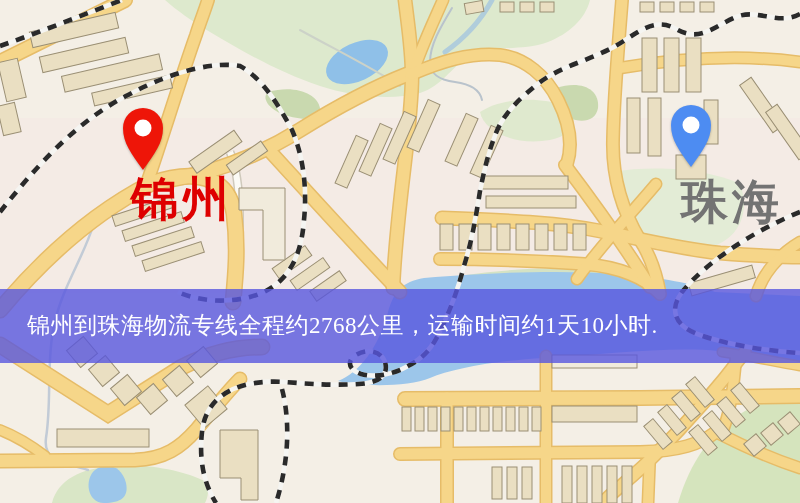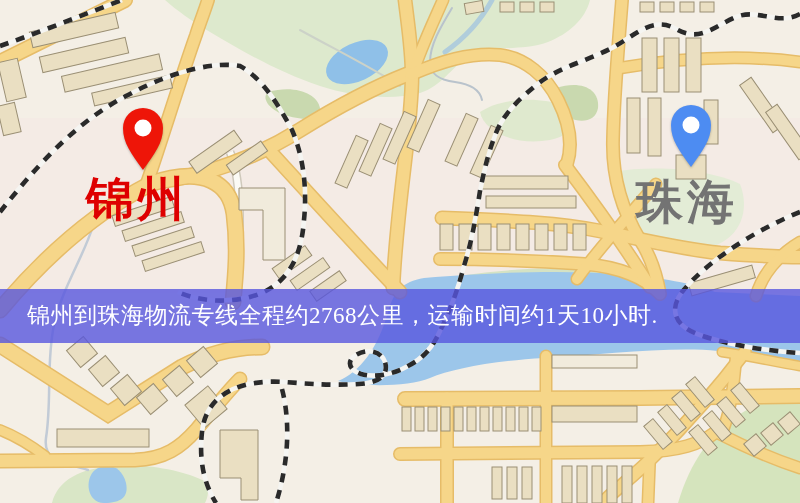--- a/index.html
+++ b/index.html
@@ -8,24 +8,24 @@
   #map-svg{position:absolute;left:0;top:0;}
   .road-casing path{fill:none;stroke:#e6bc68;stroke-linecap:round;}
   .road-fill path{fill:none;stroke:#f6d689;stroke-linecap:round;}
   .rail-under{fill:none;stroke:#f5f5f2;stroke-width:4.6;}
   .rail-over{fill:none;stroke:#2a2a2a;stroke-width:4.6;stroke-dasharray:9 8;}
   .bld{fill:#eadfc2;stroke:#9a8f74;stroke-width:1;}
   .bld-light{fill:#f1ebdc;stroke:#9a8f74;stroke-width:1;}
   .stream{fill:none;stroke-linecap:round;}
   .pin{position:absolute;filter:drop-shadow(0 1px 1px rgba(0,0,0,.25));cursor:pointer;}
   .city-label{position:absolute;font-family:"Liberation Serif",serif;font-weight:700;
-              font-size:47px;line-height:1;letter-spacing:4px;white-space:nowrap;}
+              font-size:47px;line-height:1;letter-spacing:4px;white-space:nowrap;margin-left:45px;}
   #origin-label{left:86px;top:176px;color:#de0000;}
   #dest-label{left:636px;top:179px;color:#737373;}
-  #banner{position:absolute;left:0;top:289px;width:800px;height:54px;
+  #banner{position:absolute;left:0;top:289px;width:800px;height:74px;
           background:rgba(88,86,222,0.80);display:flex;align-items:center;
           box-sizing:border-box;padding:0 10px 2px 27px;}
   #banner .txt{color:#ffffff;font-size:23px;font-family:"Liberation Serif",serif;
                letter-spacing:0.5px;white-space:nowrap;}
 </style>
 </head>
 <body>
 
 <div id="app">
 

